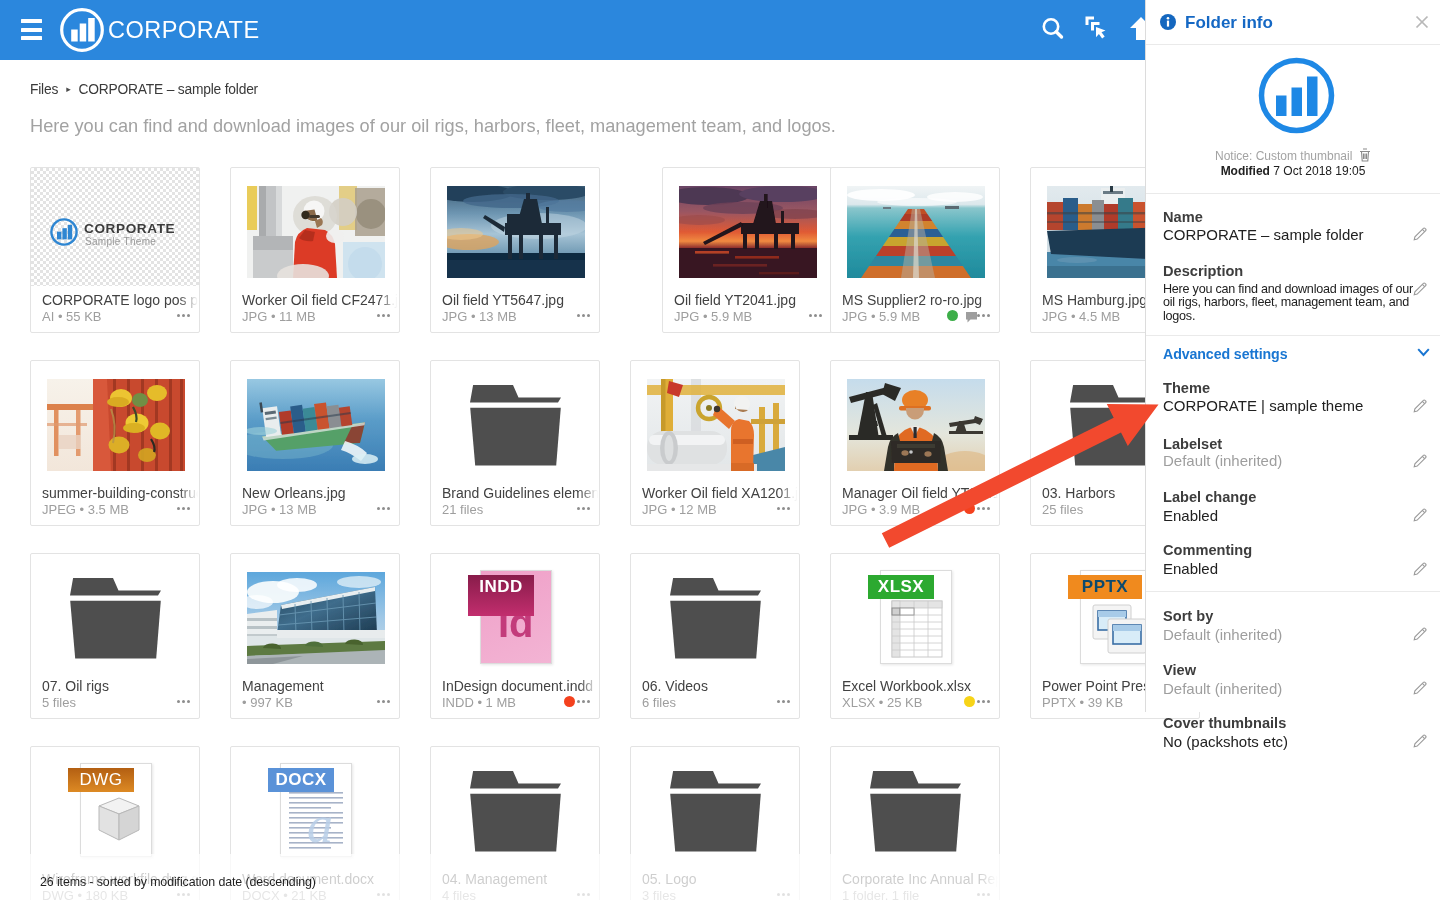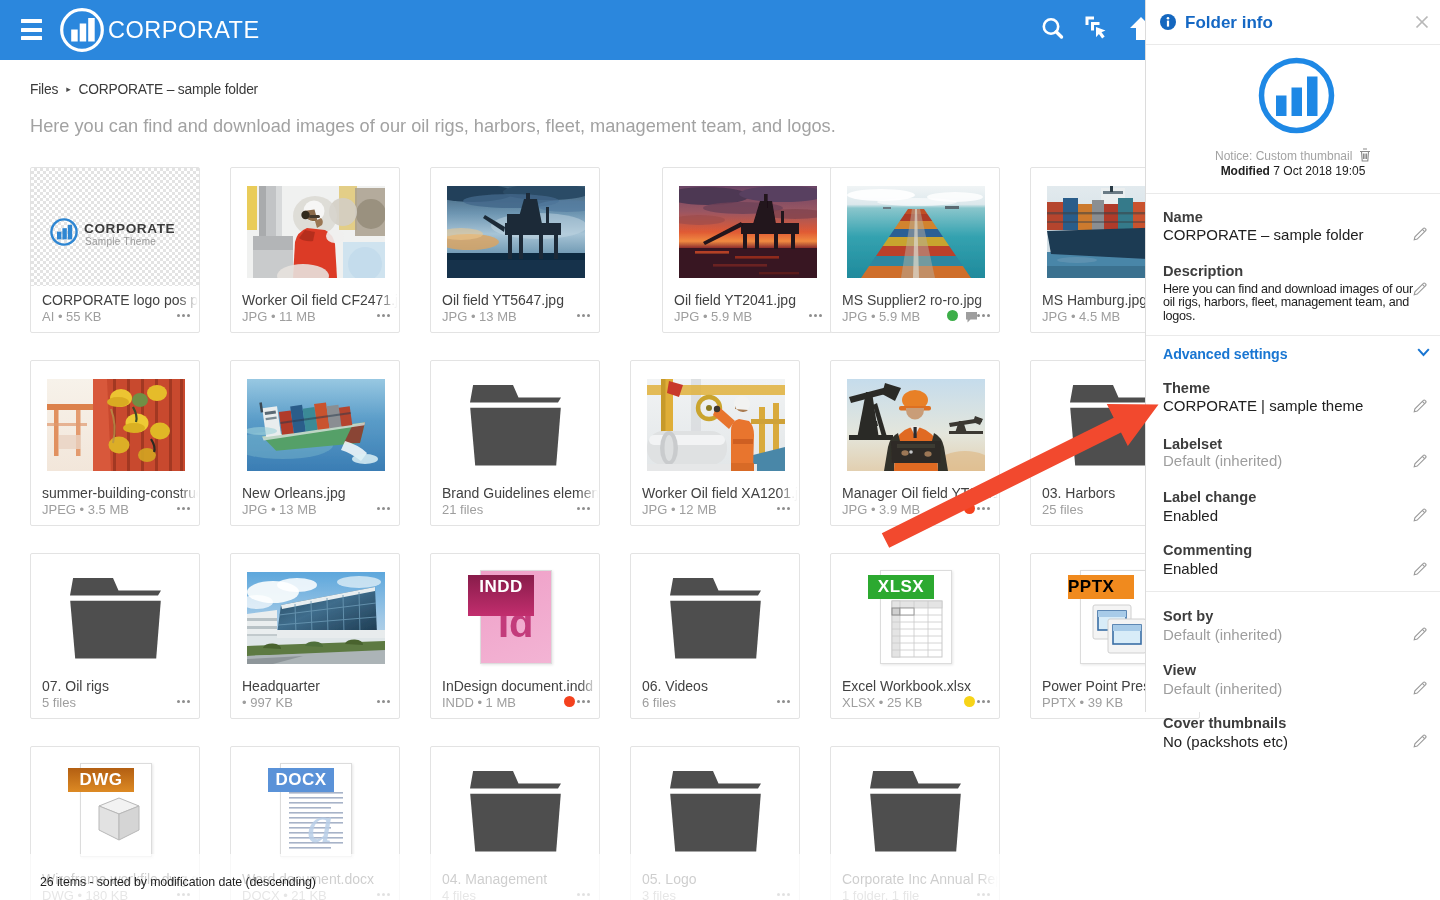--- a/index.html
+++ b/index.html
@@ -567,21 +567,21 @@
 <rect x="0" y="64" width="138" height="12" fill="#dfe6e8"></rect>
 <rect x="30" y="58" width="108" height="8" fill="#e8eced"></rect>
 <path d="M0 74 L138 69 L138 80 L0 84 Z" fill="#5d7a42"></path>
 <path d="M16 76 a9 5 0 0 1 18 1 z" fill="#48632f"></path>
 <path d="M58 74 a9 5 0 0 1 18 1 z" fill="#50703a"></path>
 <path d="M98 72 a9 5 0 0 1 18 1 z" fill="#48632f"></path>
 <path d="M0 84 L138 78 L138 92 L0 92 Z" fill="#acb4b7"></path>
 <path d="M0 87 L56 84 L26 92 L0 92 Z" fill="#8e969a"></path>
 </g>
       </svg>
-      <div class="t1">Headquarter</div>
+      <div class="t1">Management</div>
       <div class="t2">• 997 KB</div>
       <div class="dots">
         <i></i>
         <i></i>
         <i></i>
       </div>
     </div>
 <div class="card" style="left:430px;top:493px">
       <div style="position:absolute;left:49px;top:16px;width:72px;height:94px;background:linear-gradient(155deg,#efa0c8,#f3b4d4);border:1px solid #dcdcdc;box-shadow:1px 1px 2.5px rgba(0,0,0,.1)">
         <svg style="position:absolute;left:0;top:0" width="70" height="92" viewBox="0 0 70 92">
@@ -649,40 +649,40 @@
 <g>
 <rect x="12" y="34" width="38" height="34" rx="2" fill="#f4f4f4" stroke="#d0d0d0"></rect>
 <rect x="17" y="40" width="28" height="19" fill="#d8ecf8" stroke="#3a6ea5" stroke-width="1.6"></rect>
 <rect x="17" y="40" width="28" height="6" fill="#a8cbe8"></rect>
 <rect x="27" y="48" width="38" height="34" rx="2" fill="#f4f4f4" stroke="#d0d0d0"></rect>
 <rect x="32" y="54" width="28" height="19" fill="#d8ecf8" stroke="#3a6ea5" stroke-width="1.6"></rect>
 <rect x="32" y="54" width="28" height="6" fill="#a8cbe8"></rect>
 </g>
         </svg>
       </div>
-      <div style="position:absolute;left:37px;top:21px;width:66px;height:24px;background:#f08a1e;color:#000000;font-weight:700;font-size:17px;line-height:24px;letter-spacing:.5px">PPTX</div>
+      <div style="position:absolute;left:37px;top:21px;width:74px;height:24px;background:#f08a1e;color:#0c4a6e;font-weight:700;font-size:17px;text-align:center;line-height:24px;letter-spacing:.5px">PPTX</div>
       <div class="t1">Power Point Presentation</div>
       <div class="t2">PPTX • 39 KB</div>
       <div class="dots">
         <i></i>
         <i></i>
         <i></i>
       </div>
     </div>
 <div class="card" style="left:30px;top:686px">
       <div style="position:absolute;left:49px;top:16px;width:72px;height:94px;background:#fff;border:1px solid #dcdcdc;box-shadow:1px 1px 2.5px rgba(0,0,0,.1)">
         <svg style="position:absolute;left:0;top:0" width="70" height="92" viewBox="0 0 70 92">
 <g>
 <path d="M18 42 L38 34 L58 42 L38 50 Z" fill="#f2f2f2" stroke="#b8b8b8"></path>
 <path d="M18 42 L18 66 L38 76 L38 50 Z" fill="#e2e2e2" stroke="#b8b8b8"></path>
 <path d="M58 42 L58 66 L38 76 L38 50 Z" fill="#d5d5d5" stroke="#b8b8b8"></path>
 </g>
         </svg>
       </div>
-      <div style="position:absolute;left:37px;top:21px;width:66px;height:24px;background:linear-gradient(180deg,#b35f12,#dd8a24);color:#fff;font-weight:700;font-size:17px;text-align:center;line-height:24px;letter-spacing:.5px">DWG</div>
+      <div style="position:absolute;left:37px;top:21px;width:66px;height:24px;background:linear-gradient(180deg,#b35f12,#dd8a24);color:#fff;font-weight:400;font-size:17px;text-align:center;line-height:24px;letter-spacing:.5px">DWG</div>
       <div class="t1">Wireframe workfile dwg.dwg</div>
       <div class="t2">DWG • 180 KB</div>
       <div class="dots">
         <i></i>
         <i></i>
         <i></i>
       </div>
     </div>
 <div class="card" style="left:230px;top:686px">
       <div style="position:absolute;left:49px;top:16px;width:72px;height:94px;background:#fff;border:1px solid #dcdcdc;box-shadow:1px 1px 2.5px rgba(0,0,0,.1)">

